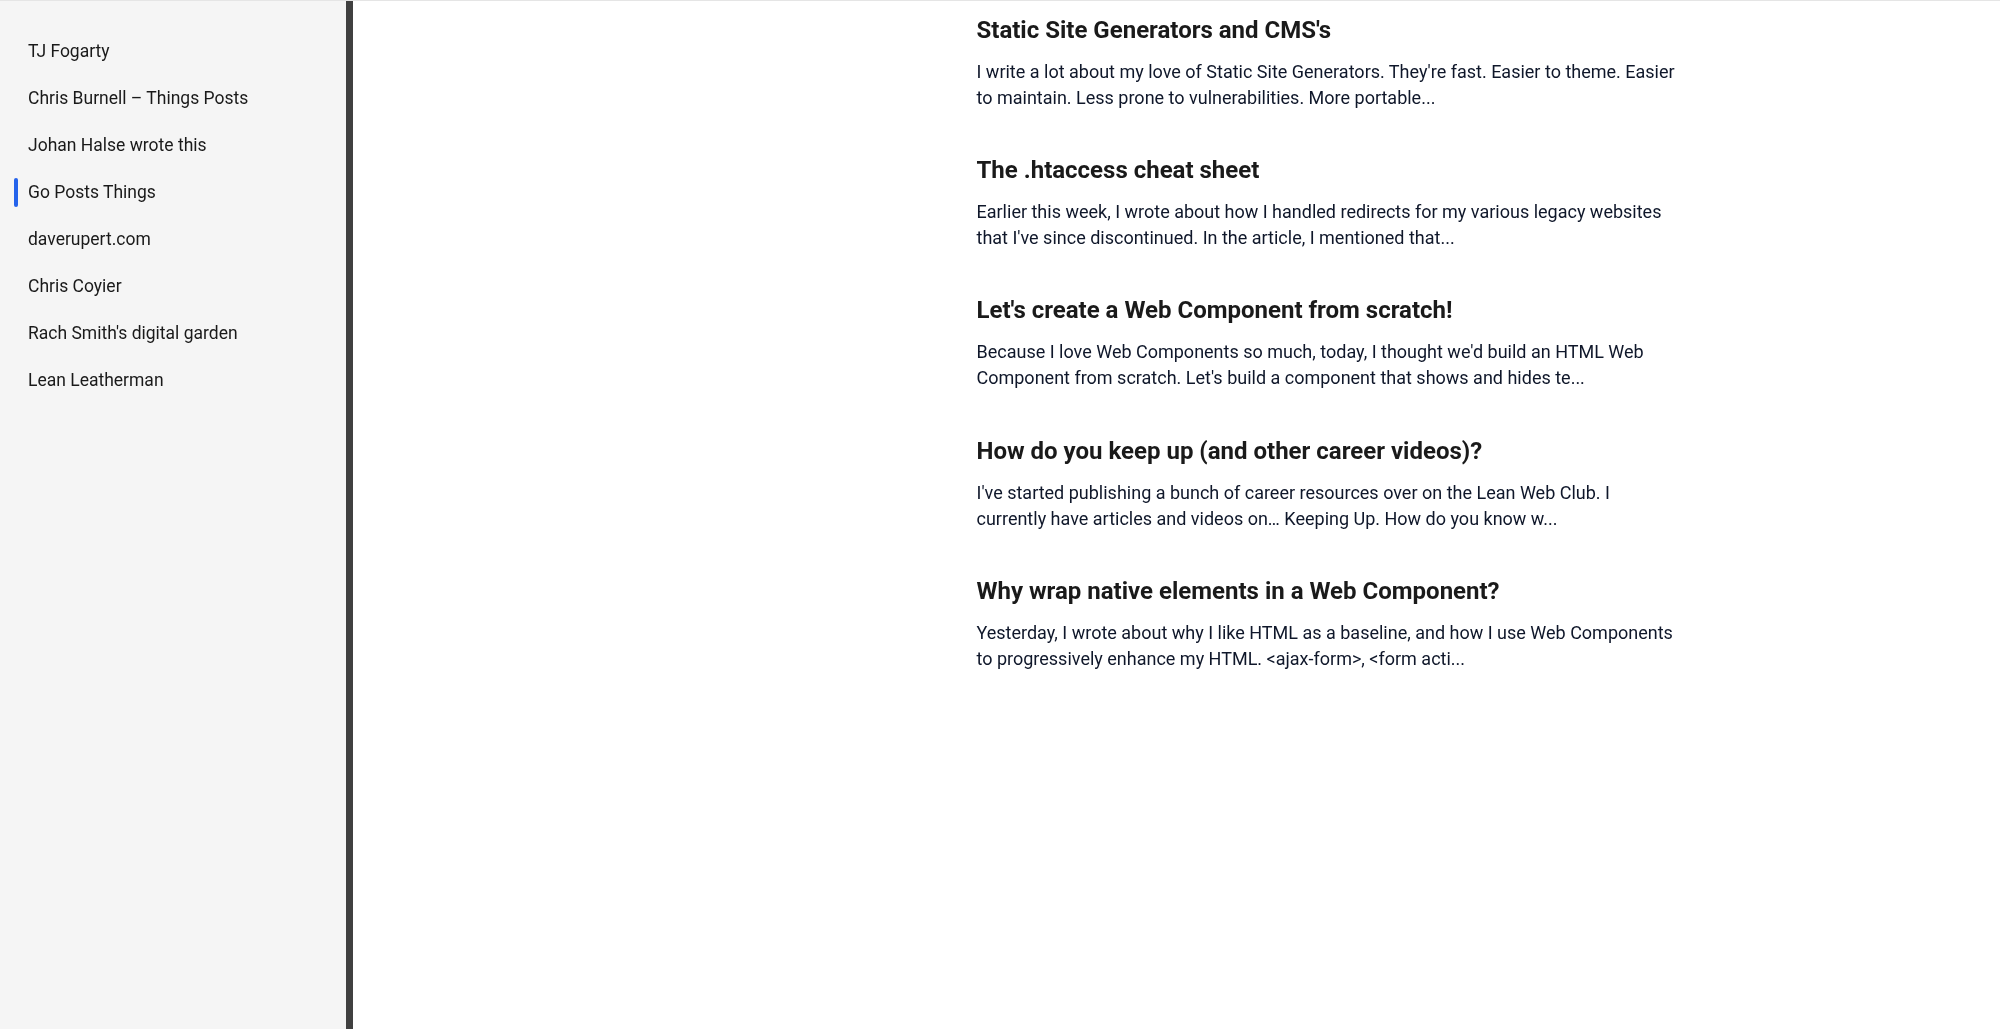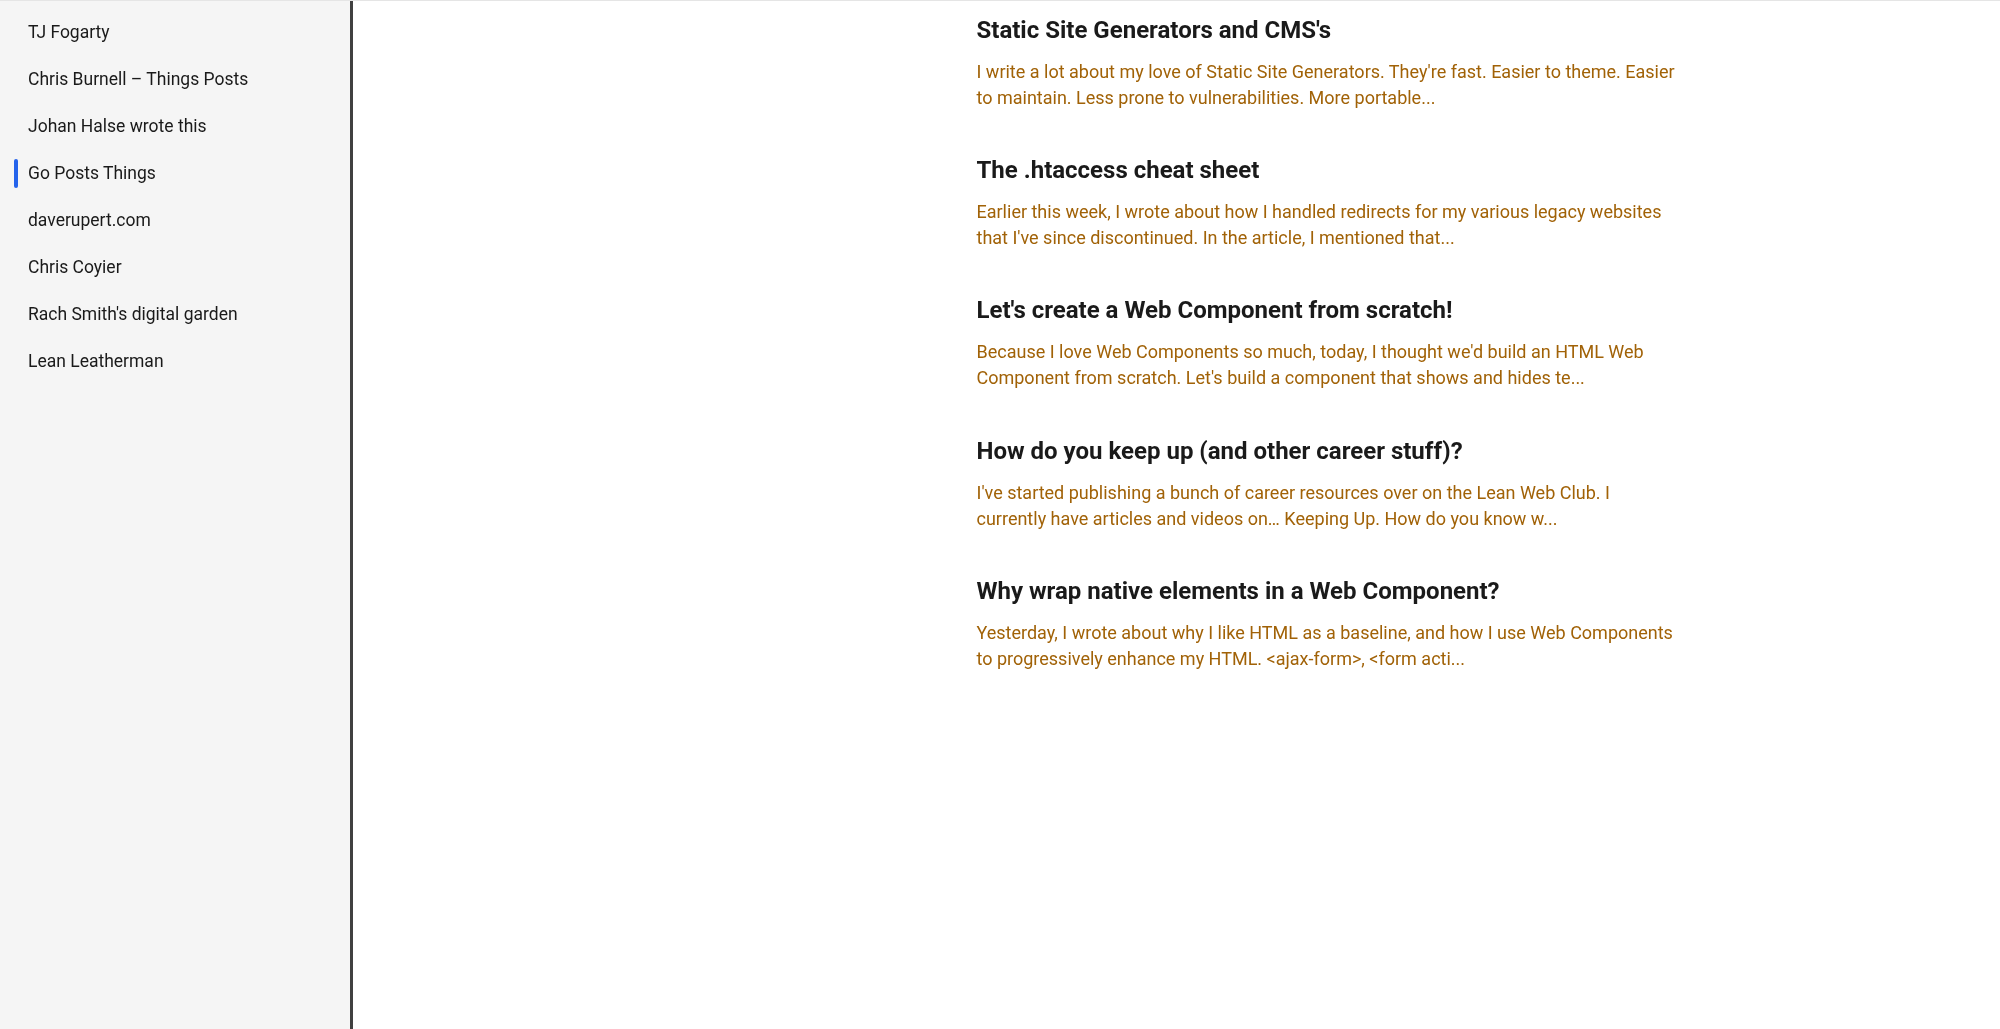--- a/index.html
+++ b/index.html
@@ -17,22 +17,22 @@
     
     .app-container {
       display: flex;
       height: 100vh;
       border-top: 1px solid #e5e5e5;
     }
     
     .sidebar {
       width: 353px;
       background: #f5f5f5;
-      border-right: 3px solid #404040;
-      padding-top: 13px;
+      border-right: 7px solid #404040;
+      padding-top: 32px;
       overflow-y: auto;
       flex-shrink: 0;
     }
     
     .sidebar-item {
       padding: 8px 28px 8px 28px;
       font-size: 17.5px;
       color: #1a1a1a;
       cursor: pointer;
       position: relative;
@@ -73,21 +73,21 @@
     .article-title {
       font-size: 24px;
       font-weight: 700;
       color: #1a1a1a;
       margin-bottom: 14px;
       line-height: 1.25;
     }
     
     .article-excerpt {
       font-size: 18px;
-      color: #a16207;
+      color: #0f172a;
       line-height: 1.45;
     }
   </style>
 </head>
 <body>
 
 <div class="app-container">
   <aside class="sidebar">
     <div class="sidebar-item">
       <span>TJ Fogarty</span>
@@ -123,21 +123,21 @@
       </article>
       <article class="article-item">
         <h2 class="article-title">The .htaccess cheat sheet</h2>
         <p class="article-excerpt">Earlier this week, I wrote about how I handled redirects for my various legacy websites that I've since discontinued. In the article, I mentioned that...</p>
       </article>
       <article class="article-item">
         <h2 class="article-title">Let's create a Web Component from scratch!</h2>
         <p class="article-excerpt">Because I love Web Components so much, today, I thought we'd build an HTML Web Component from scratch. Let's build a component that shows and hides te...</p>
       </article>
       <article class="article-item">
-        <h2 class="article-title">How do you keep up (and other career stuff)?</h2>
+        <h2 class="article-title">How do you keep up (and other career videos)?</h2>
         <p class="article-excerpt">I've started publishing a bunch of career resources over on the Lean Web Club. I currently have articles and videos on… Keeping Up. How do you know w...</p>
       </article>
       <article class="article-item">
         <h2 class="article-title">Why wrap native elements in a Web Component?</h2>
         <p class="article-excerpt">Yesterday, I wrote about why I like HTML as a baseline, and how I use Web Components to progressively enhance my HTML. &lt;ajax-form&gt;, &lt;form acti...</p>
       </article>
     </div>
   </main>
 </div>
 

